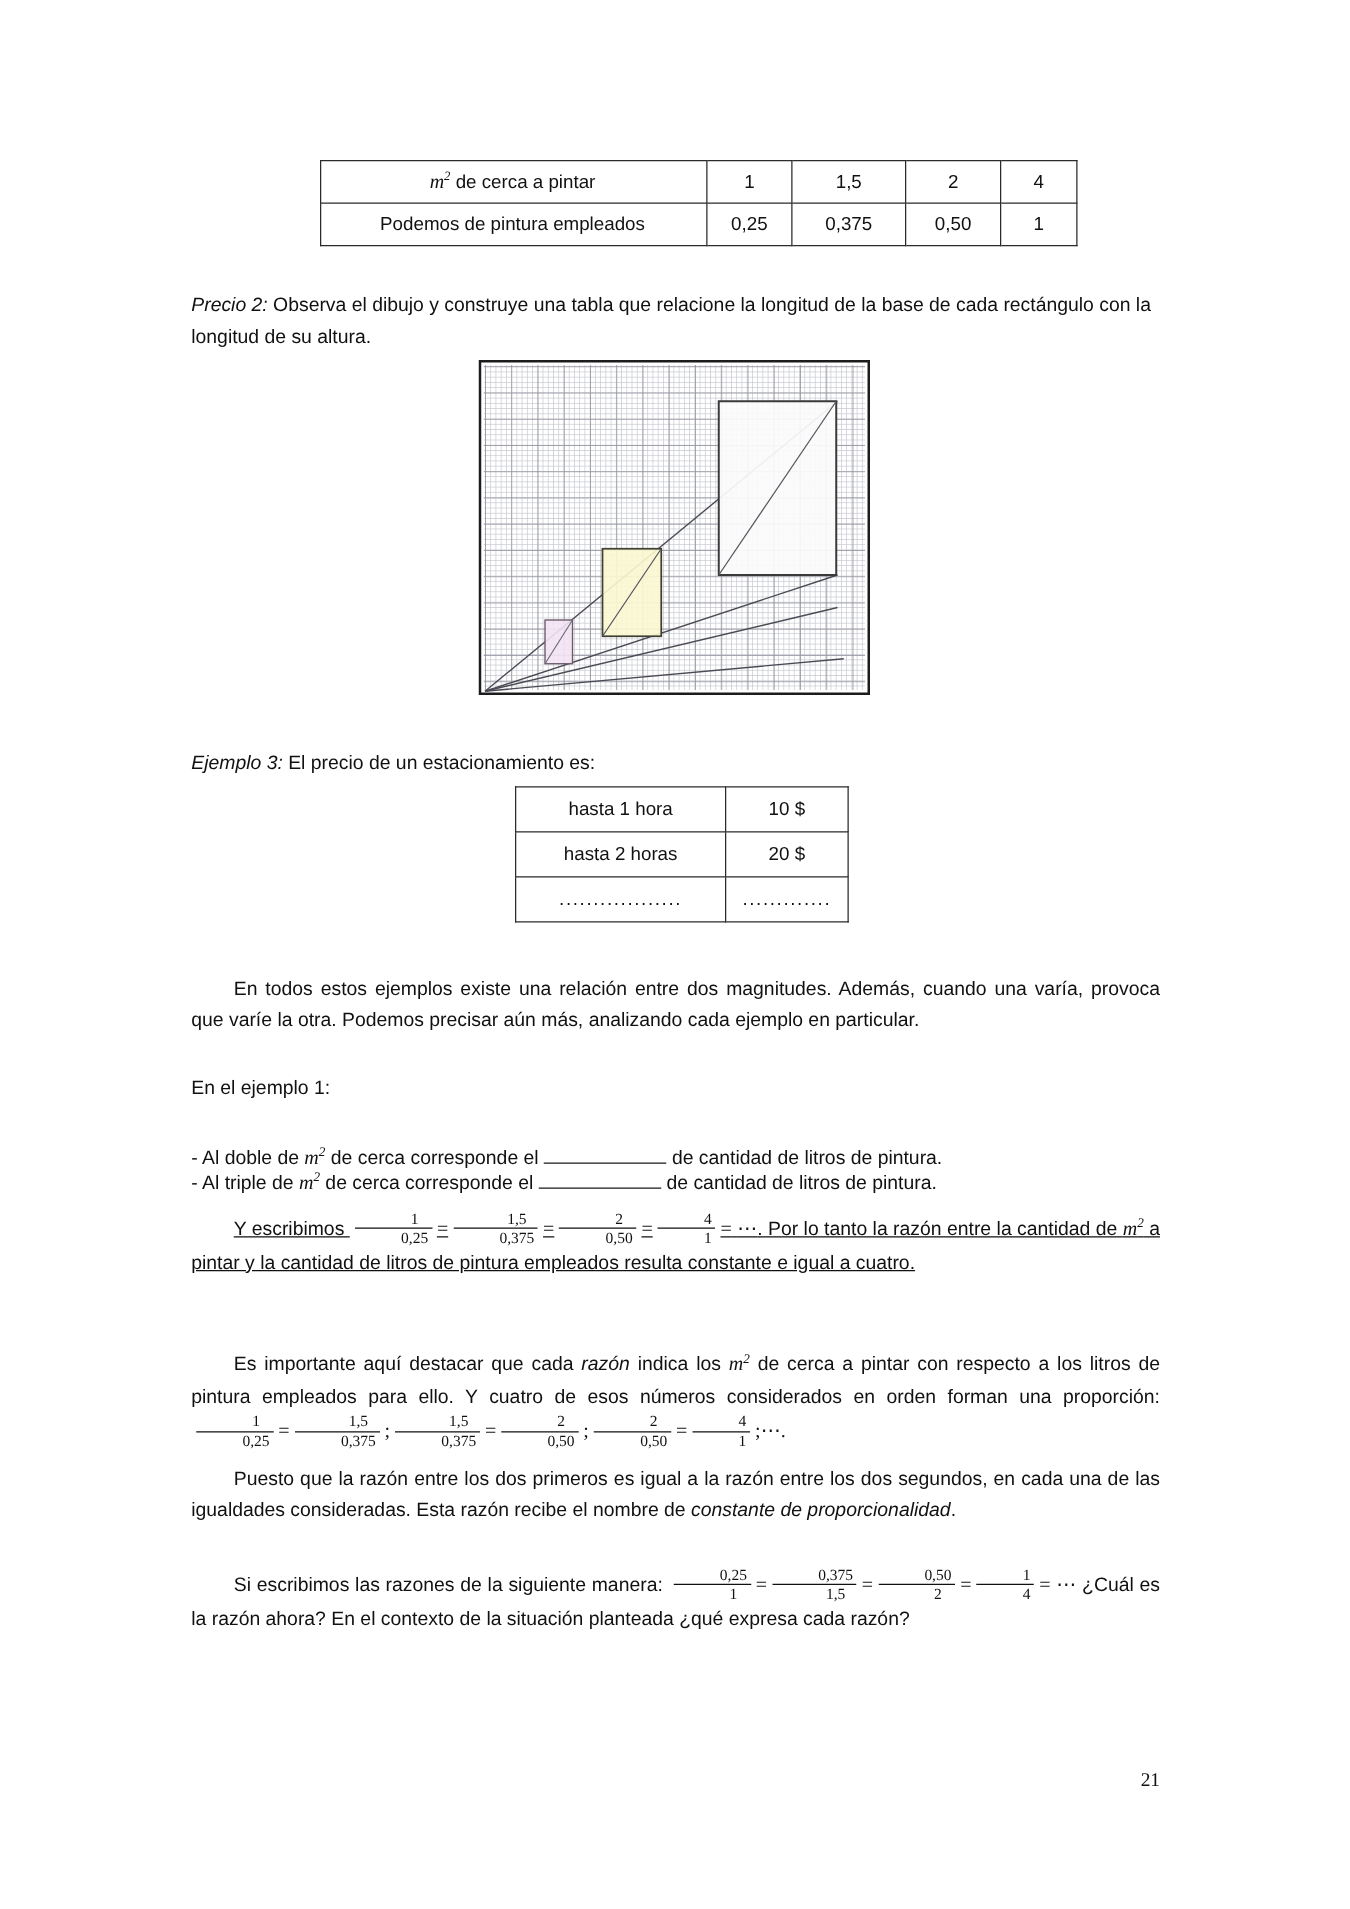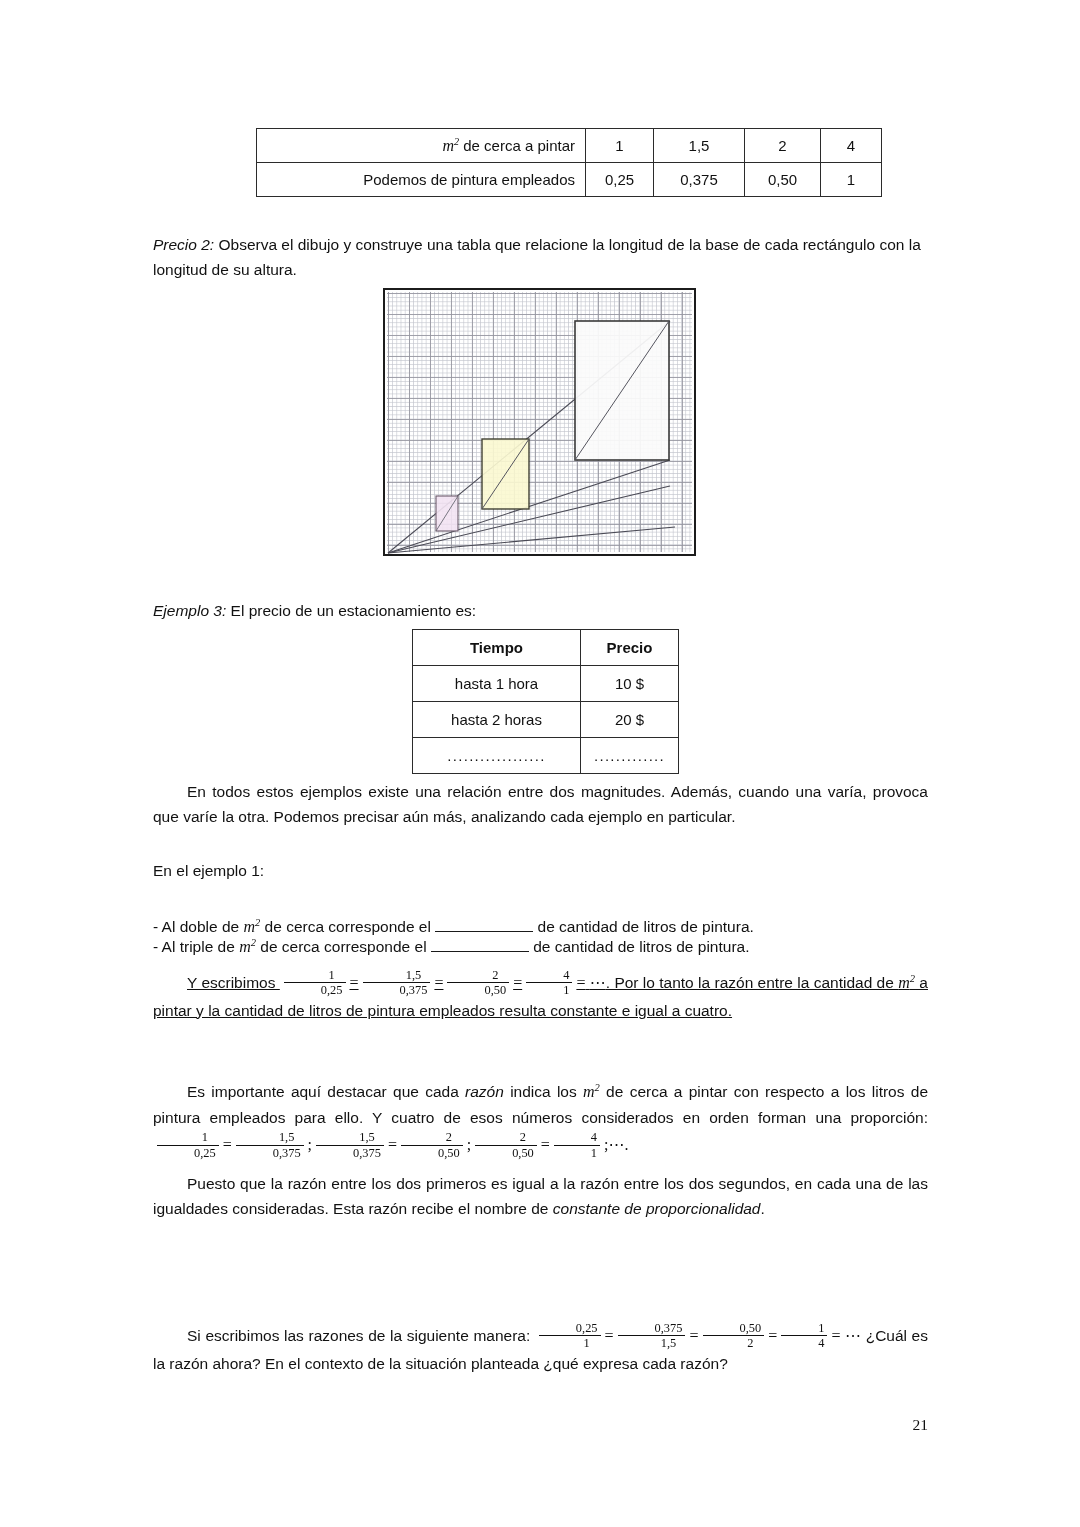--- a/index.html
+++ b/index.html
@@ -30,21 +30,21 @@
   table.grid-tbl { border-collapse:collapse; }
   table.grid-tbl td {
     border:1.2px solid #2b2b2b;
     font-size:15px;
     padding:0 10px;
     height:33px;
     text-align:center;
     white-space:nowrap;
     color:#111;
   }
-  table.grid-tbl td.label { text-align:right; width:290px; padding-left:28px; }
+  table.grid-tbl td.label { text-align:center; width:290px; padding-left:8px; }
   table.grid-tbl td.n1 { width:47px; }
   table.grid-tbl td.n2 { width:70px; }
   table.grid-tbl td.n3 { width:55px; }
   table.grid-tbl td.n4 { width:40px; }
 
   
   .blk { position:absolute; left:153px; width:775px; }
 
   
   .fig-wrap { position:absolute; left:383px; top:288px; width:313px; height:268px; }
@@ -164,24 +164,20 @@
     </div>
   </div>
 
   <div class="blk body-text" style="top:598px;">
     <span class="ital">Ejemplo 3:</span><span> El precio de un estacionamiento es:</span>
   </div>
 
   <div class="tbl2-wrap">
     <table class="tbl2">
       <tbody>
-          <tr>
-        <td class="c1 hd">Tiempo</td>
-        <td class="c2 hd">Precio</td>
-      </tr>
       <tr>
         <td class="c1">hasta 1 hora</td>
         <td class="c2">10 $</td>
       </tr>
       <tr>
         <td class="c1">hasta 2 horas</td>
         <td class="c2">20 $</td>
       </tr>
       <tr>
         <td class="c1 dots">..................</td>
@@ -209,19 +205,19 @@
   </div>
 
   <div class="blk body-text justify indent" style="top:1079px;">
     <span>Es importante aquí destacar que cada </span><span class="ital">razón</span><span> indica los </span><span class="mvar">m</span><span class="sup">2</span><span> de cerca a pintar con respecto a los litros de pintura empleados para ello. Y cuatro de esos números considerados en orden forman una proporción: </span><span class="frac"><span class="num">1</span><span class="den">0,25</span></span><span class="eqsym">=</span><span class="frac"><span class="num">1,5</span><span class="den">0,375</span></span><span class="eqsym">;</span><span class="frac"><span class="num">1,5</span><span class="den">0,375</span></span><span class="eqsym">=</span><span class="frac"><span class="num">2</span><span class="den">0,50</span></span><span class="eqsym">;</span><span class="frac"><span class="num">2</span><span class="den">0,50</span></span><span class="eqsym">=</span><span class="frac"><span class="num">4</span><span class="den">1</span></span><span class="eqsym">;</span><span class="eqsym">⋯</span><span class="eqsym">.</span>
   </div>
 
   <div class="blk body-text justify indent" style="top:1171px;">
     <span>Puesto que la razón entre los dos primeros es igual a la razón entre los dos segundos, en cada una de las igualdades consideradas. Esta razón recibe el nombre de </span><span class="ital">constante de proporcionalidad</span><span>.</span>
   </div>
 
-  <div class="blk body-text justify indent" style="top:1321px;">
+  <div class="blk body-text justify indent" style="top:1253px;">
     <span>Si escribimos las razones de la siguiente manera: </span><span class="frac"><span class="num">0,25</span><span class="den">1</span></span><span class="eqsym">=</span><span class="frac"><span class="num">0,375</span><span class="den">1,5</span></span><span class="eqsym">=</span><span class="frac"><span class="num">0,50</span><span class="den">2</span></span><span class="eqsym">=</span><span class="frac"><span class="num">1</span><span class="den">4</span></span><span class="eqsym">=</span> <span class="eqsym">⋯</span><span> ¿Cuál es la razón ahora? En el contexto de la situación planteada ¿qué expresa cada razón?</span>
   </div>
 
   <div class="page-num">21</div>
 
 </div>
 
 </body></html>

